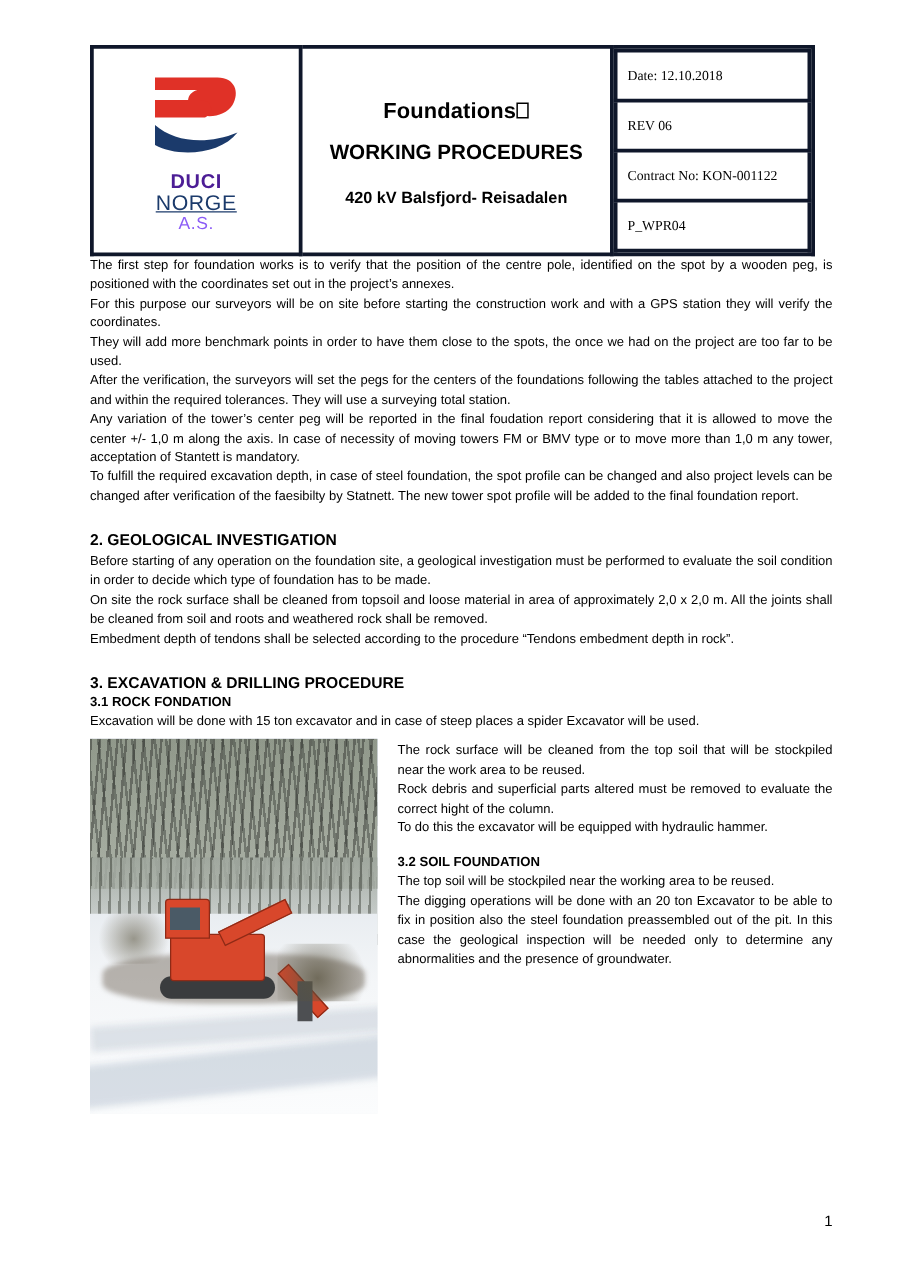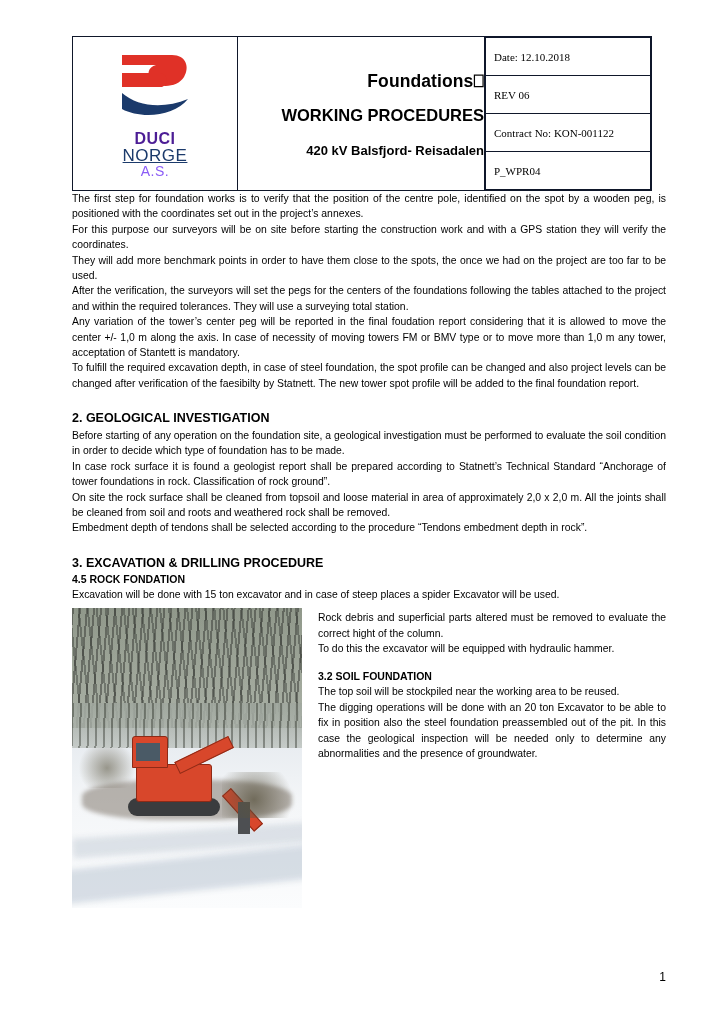--- a/index.html
+++ b/index.html
@@ -24,32 +24,32 @@
   }
 
   
   .header-table {
     width: 580px;
     margin-left: 0px;
     border-collapse: collapse;
     table-layout: fixed;
   }
   .header-table td {
-    border: 1px solid #0f172a;
+    border: 3px solid #0f172a;
     vertical-align: middle;
     padding: 0;
   }
   .logo-cell {
     width: 164px;
     height: 148px;
     text-align: center;
   }
   .title-cell {
     width: 246px;
-    text-align: right;
+    text-align: center;
     padding: 6px 4px;
   }
   .meta-col td {
     height: 37px;
     padding: 0 8px;
     font-size: 11px;
     font-family: "Liberation Serif", serif;
   }
   .meta-table {
     border-collapse: collapse;
@@ -331,26 +331,25 @@
 
   <p class="body">The first step for foundation works is to verify that the position of the centre pole, identified on the spot by a wooden peg, is positioned with the coordinates set out in the project’s annexes.</p>
   <p class="body">For this purpose our surveyors will be on site before starting the construction work and with a GPS station they will verify the coordinates.</p>
   <p class="body">They will add more benchmark points in order to have them close to the spots, the once we had on the project are too far to be used.</p>
   <p class="body">After the verification, the surveyors will set the pegs for the centers of the foundations following the tables attached to the project and within the required tolerances. They will use a surveying total station.</p>
   <p class="body">Any variation of the tower’s center peg will be reported in the final foudation report considering that it is allowed to move the center +/- 1,0 m along the axis. In case of necessity of moving towers FM or BMV type or to move more than 1,0 m any tower, acceptation of Stantett is mandatory.</p>
   <p class="body">To fulfill the required excavation depth, in case of steel foundation, the spot profile can be changed and also project levels can be changed after verification of the faesibilty by Statnett. The new tower spot profile will be added to the final foundation report.</p>
 
   <div class="section-h">2. GEOLOGICAL INVESTIGATION</div>
   <p class="body">Before starting of any operation on the foundation site, a geological investigation must be performed to evaluate the soil condition in order to decide which type of foundation has to be made.</p>
-  <p class="body">In case rock surface it is found a geologist report shall be prepared according to Statnett’s Technical Standard “Anchorage of tower foundations in rock. Classification of rock ground”.</p>
   <p class="body">On site the rock surface shall be cleaned from topsoil and loose material in area of approximately 2,0 x 2,0 m. All the joints shall be cleaned from soil and roots and weathered rock shall be removed.</p>
   <p class="body">Embedment depth of tendons shall be selected according to the procedure “Tendons embedment depth in rock”.</p>
 
   <div class="section-h">3. EXCAVATION &amp; DRILLING PROCEDURE</div>
-  <div class="sub-h">4.5   ROCK FONDATION</div>
+  <div class="sub-h">3.1   ROCK FONDATION</div>
   <p class="body">Excavation will be done with 15 ton excavator and in case of steep places a spider Excavator will be used.</p>
 
   <div class="two-col">
     <div class="photo-col">
       <div class="photo">
         <div class="trees"></div>
         <div class="treeline2"></div>
         <div class="snowfield"></div>
         <div class="shadow2"></div>
         <div class="shadow1"></div>
@@ -361,20 +360,21 @@
         <div class="exc-cab"></div>
         <div class="exc-cab-glass"></div>
         <div class="exc-arm1"></div>
         <div class="exc-arm2"></div>
         <div class="exc-hammer"></div>
         <div class="veg1"></div>
       </div>
     </div>
 
     <div class="content-col">
+      <p class="body">The rock surface will be cleaned from the top soil that will be stockpiled near the work area to be reused.</p>
       <p class="body">Rock debris and superficial parts altered must be removed to evaluate the correct hight of the column.</p>
       <p class="body">To do this the excavator will be equipped with hydraulic hammer.</p>
       <div class="sub-h" style="margin-top:14px;">3.2 SOIL FOUNDATION</div>
       <p class="body">The top soil will be stockpiled near the working area to be reused.</p>
       <p class="body">The digging operations will be done with an 20 ton Excavator to be able to fix in position also the steel foundation preassembled out of the pit.  In this case the geological inspection will be needed only to determine any abnormalities and the presence of groundwater.</p>
     </div>
   </div>
 
   <div class="page-number">1</div>
 </div>

